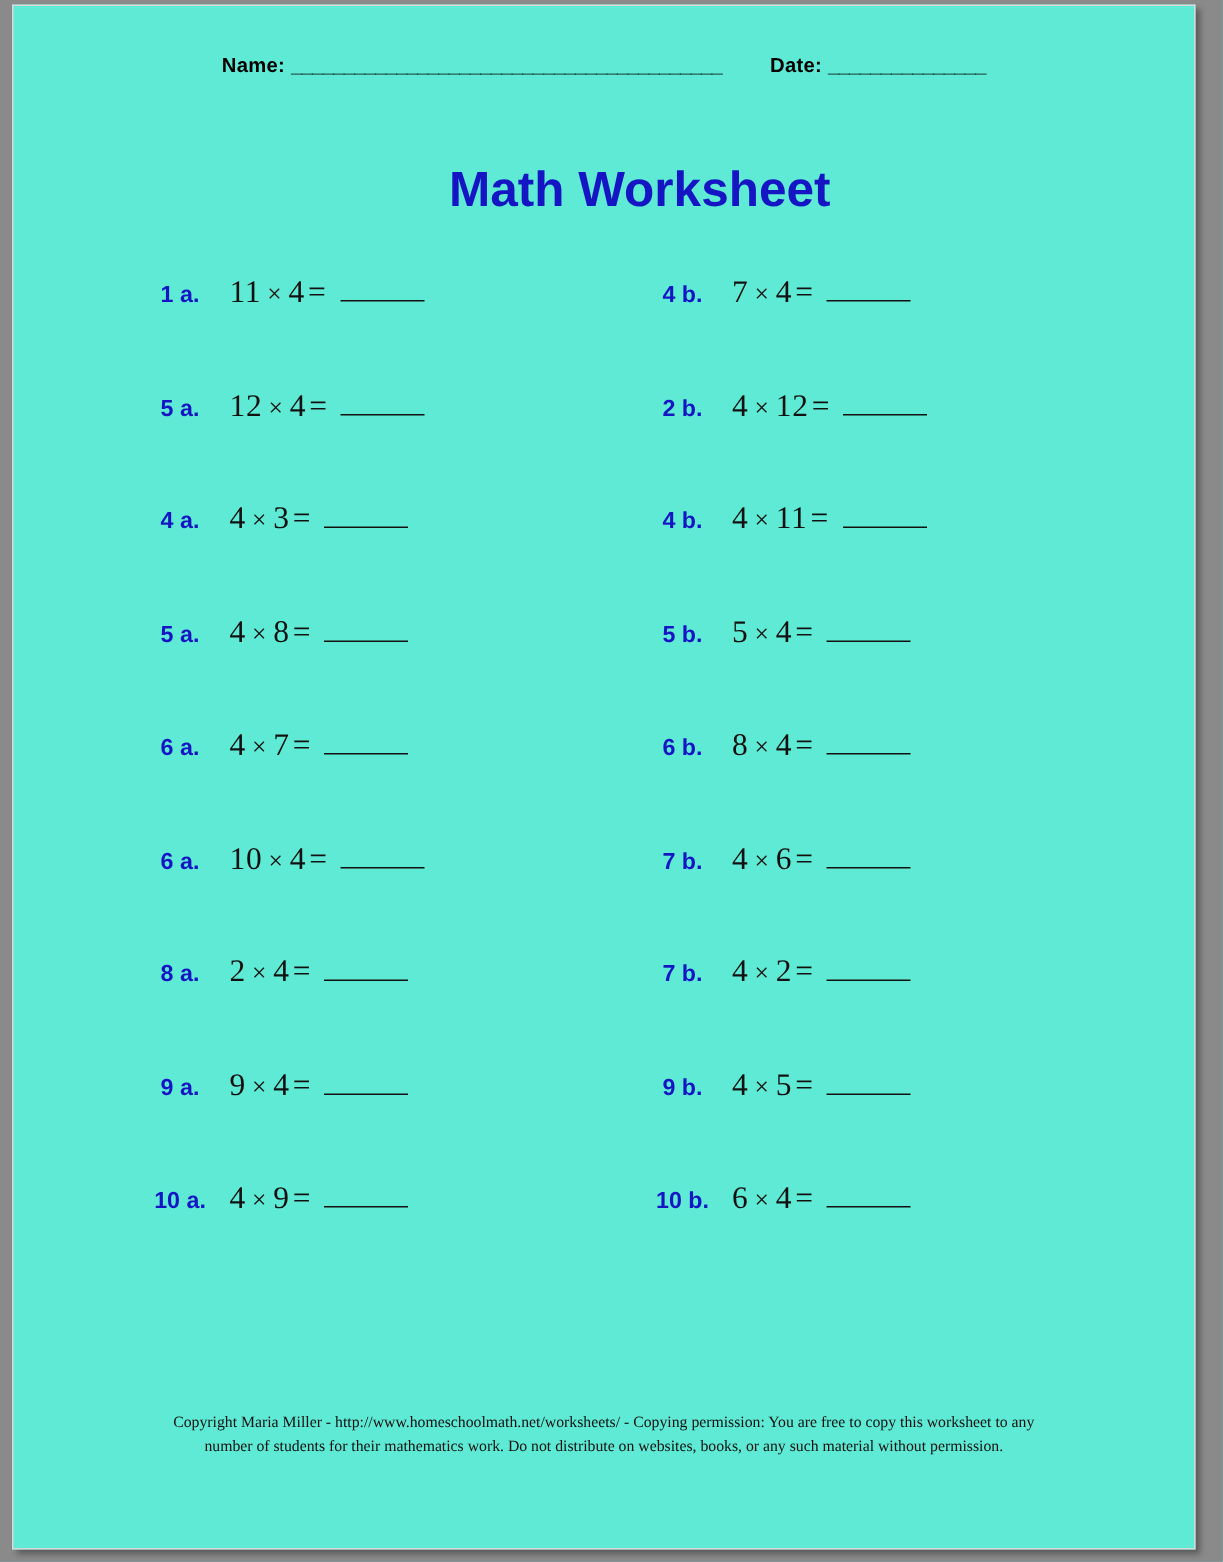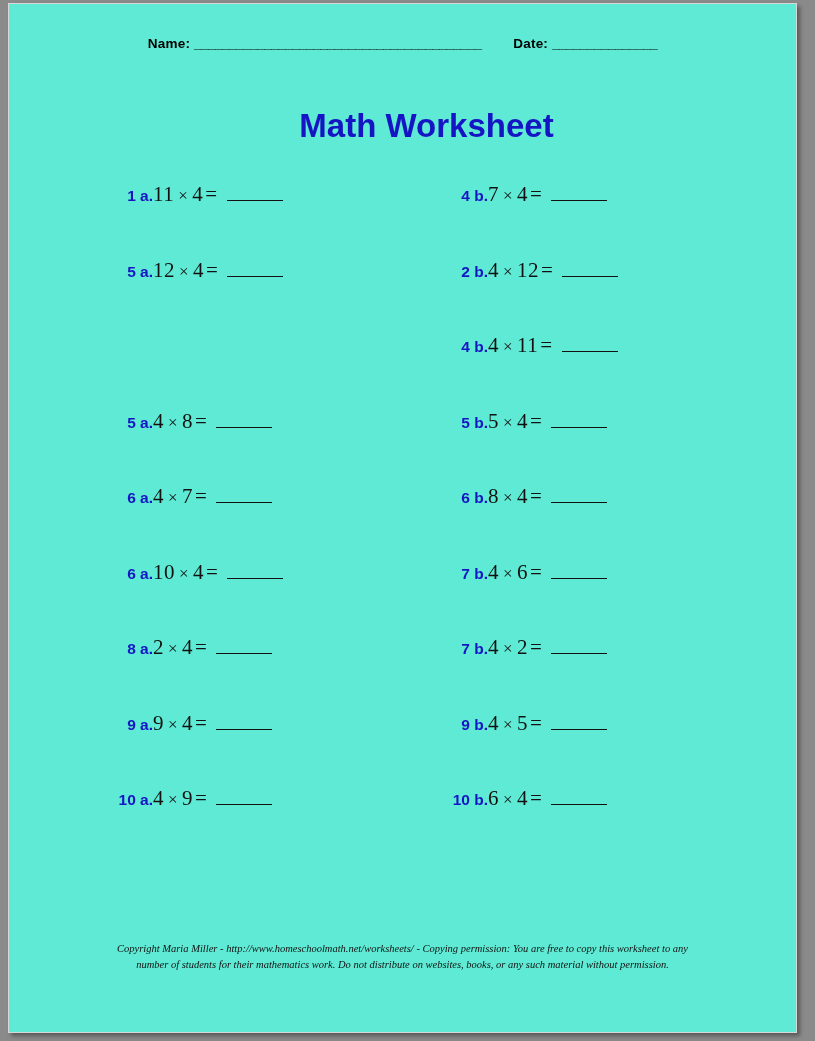--- a/index.html
+++ b/index.html
@@ -78,21 +78,21 @@
     display: flex;
     align-items: baseline;
   }
   .cell.col-a { left: 78px; }
   .cell.col-b { left: 413px; }
   .label {
     color: #1515c4;
     font-weight: bold;
     font-size: 15.5px;
     width: 66px;
-    text-align: right;
+    text-align: center;
     font-family: "Liberation Sans", sans-serif;
   }
   .expr {
     font-size: 21px;
     color: #111;
     font-family: "Liberation Serif", serif;
     white-space: nowrap;
     letter-spacing: 0.5px;
   }
   .expr .op {
@@ -110,21 +110,20 @@
     vertical-align: baseline;
     height: 0.85em;
   }
   .footer {
     position: absolute;
     left: 60px;
     top: 937px;
     width: 667px;
     text-align: center;
     font-size: 10.5px;
-    font-style: italic;
     color: #111;
     line-height: 1.55;
     font-family: "Liberation Serif", serif;
   }
 </style>
 </head>
 <body>
 
 <div class="page-wrap">
   <div class="sheet">
@@ -166,20 +165,26 @@
         <div class="cell col-b">
           <span class="label">2 b.</span>
           <span class="expr">
             <span>4</span><span class="op">×</span><span>12</span><span class="eq">=</span><span class="blank"></span>
           </span>
         </div>
       </div>
 
 
       <div class="prow">
+        <div class="cell col-a">
+          <span class="label">4 a.</span>
+          <span class="expr">
+            <span>4</span><span class="op">×</span><span>3</span><span class="eq">=</span><span class="blank"></span>
+          </span>
+        </div>
         <div class="cell col-b">
           <span class="label">4 b.</span>
           <span class="expr">
             <span>4</span><span class="op">×</span><span>11</span><span class="eq">=</span><span class="blank"></span>
           </span>
         </div>
       </div>
 
       <div class="prow">
         <div class="cell col-a">

